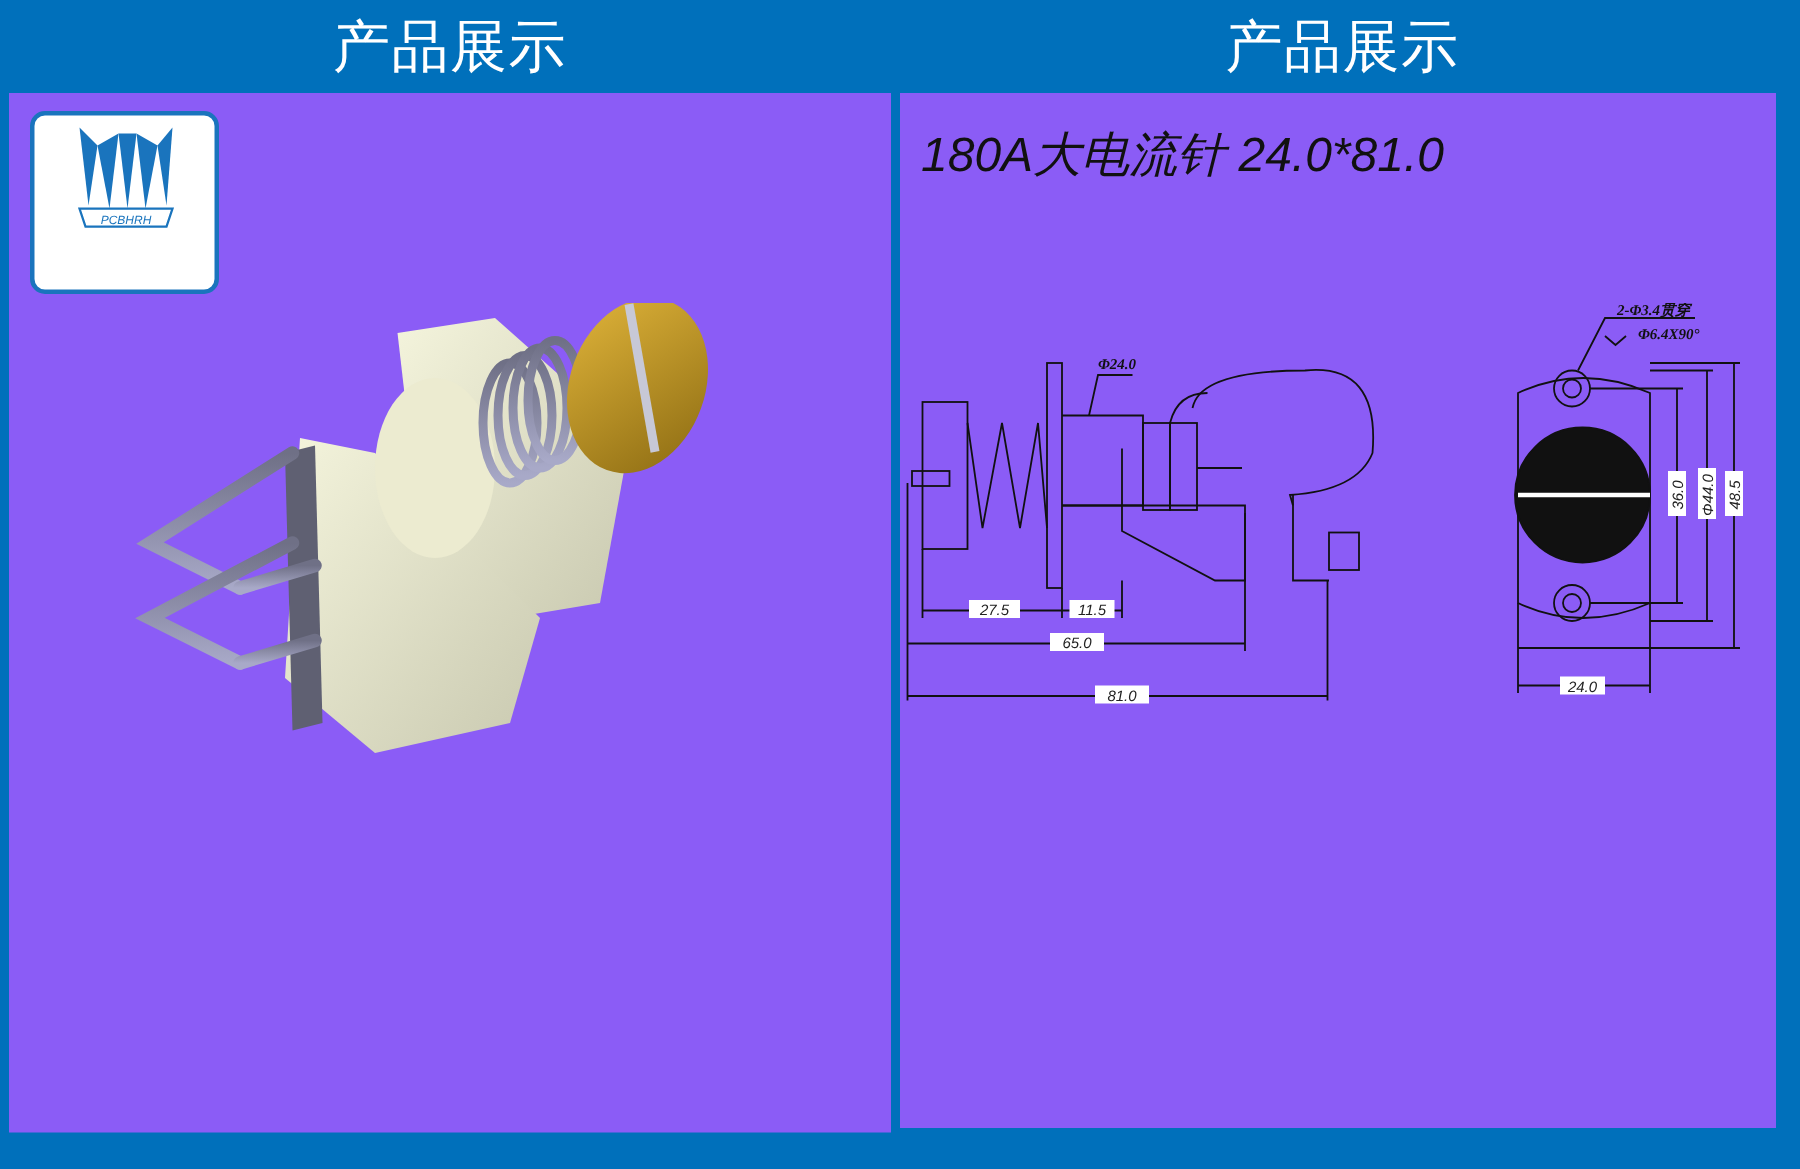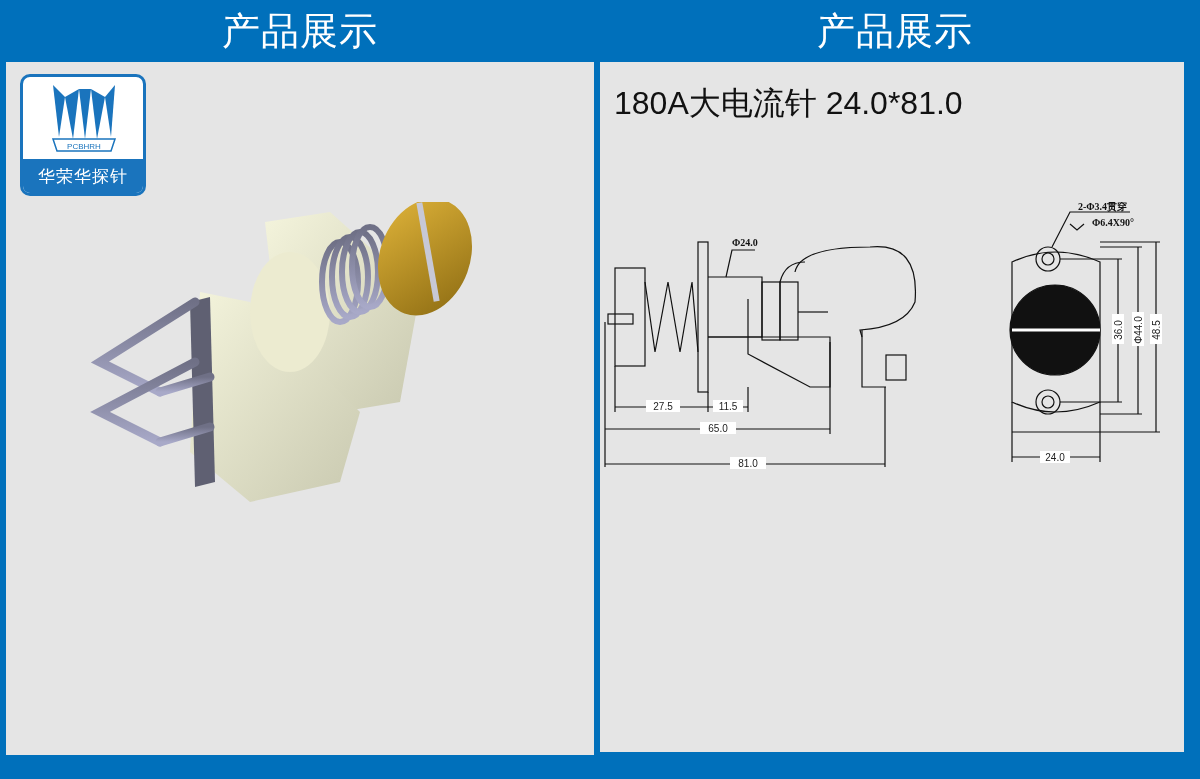--- a/index.html
+++ b/index.html
@@ -8,21 +8,21 @@
 
     .panel-header {
       position: absolute; top: 0; height: 62px;
       color: #fff; font-size: 38px; display: flex; align-items: center; justify-content: center;
       letter-spacing: 1px;
     }
     #hdr-left { left: 0; width: 600px; }
     #hdr-right { left: 600px; width: 590px; }
 
     .panel {
-      position: absolute; background: #e5e5e5; overflow: hidden;
+      position: absolute; background: #8b5cf6; overflow: hidden; font-style: italic;
     }
     #panel-left { left: 6px; top: 62px; width: 588px; height: 693px; text-align: center; }
     #panel-right { left: 600px; top: 62px; width: 584px; height: 690px; }
 
     .divider {
       position: absolute; left: 594px; top: 0; width: 6px; height: 779px; background: #0070bb;
     }
 
     
     .logo {
@@ -61,21 +61,20 @@
       <g fill="#1a74bd">
         <polygon points="30,8 36,60 42,20"></polygon>
         <polygon points="42,20 50,62 56,12"></polygon>
         <polygon points="56,12 62,62 68,12"></polygon>
         <polygon points="68,12 74,62 82,20"></polygon>
         <polygon points="82,20 88,60 92,8"></polygon>
         <path d="M30,62 L92,62 L88,74 L34,74 Z" fill="none" stroke="#1a74bd" stroke-width="1.5"></path>
       </g>
       <text x="61" y="72" text-anchor="middle" font-size="8" fill="#1a74bd" font-family="Liberation Sans, sans-serif">PCBHRH</text>
     </svg>
-    <div class="logo-band">华荣华探针</div>
   </div>
 
   <svg class="product-3d" viewBox="0 0 460 320">
     <defs>
       <linearGradient id="cream" x1="0" y1="0" x2="1" y2="1">
         <stop offset="0" stop-color="#f4f4dc"></stop>
         <stop offset="1" stop-color="#c9c9b0"></stop>
       </linearGradient>
       <linearGradient id="gold" x1="0" y1="0" x2="1" y2="1">
         <stop offset="0" stop-color="#e0b43a"></stop>

